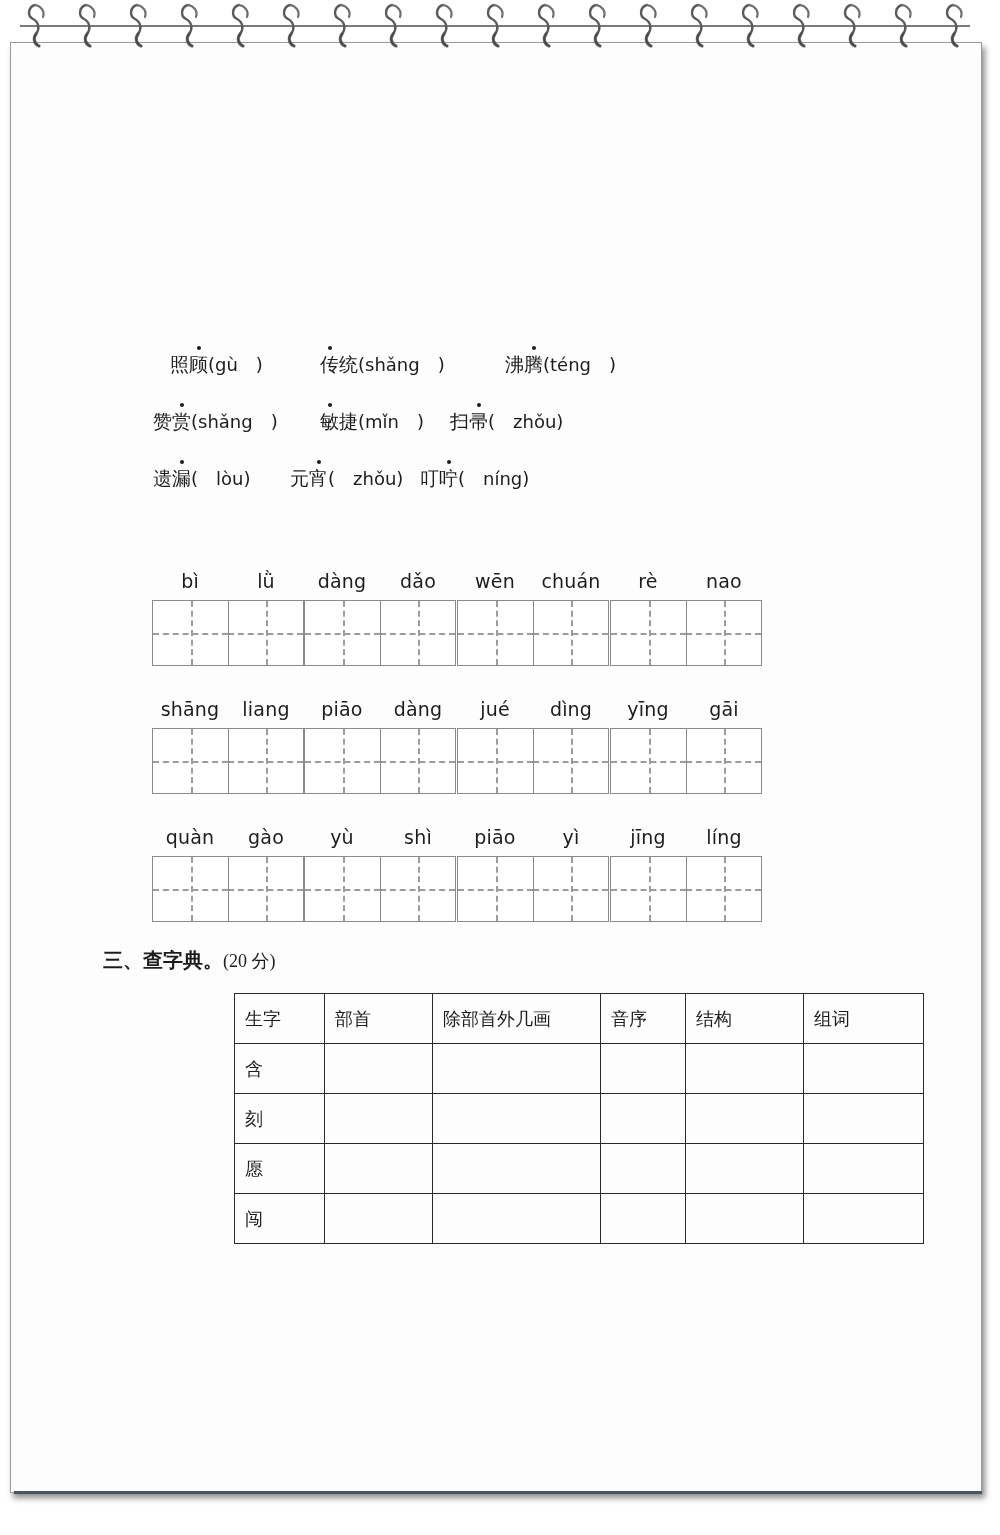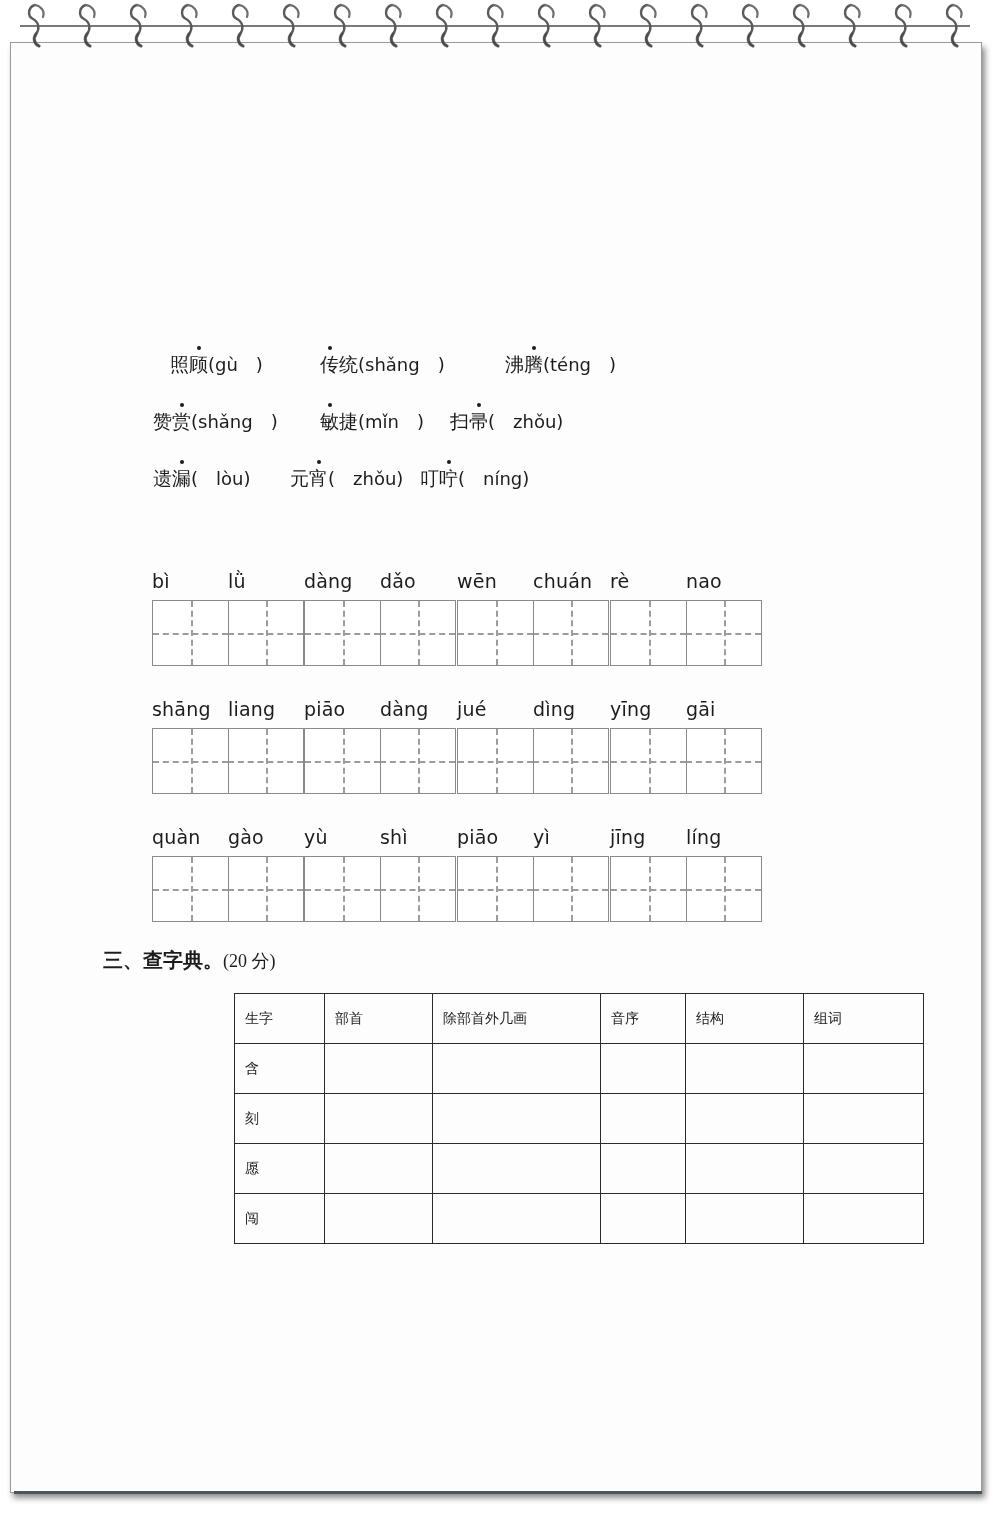--- a/index.html
+++ b/index.html
@@ -132,21 +132,21 @@
   }
   .pinyin-group {
     position: absolute;
     width: 152px;
     height: 28px;
   }
   .pinyin-group span {
     position: absolute;
     top: 0;
     width: 76px;
-    text-align: left;
+    text-align: center;
     font-size: 19px;
     font-family: "DejaVu Sans", sans-serif;
     letter-spacing: 0.2px;
   }
   .pinyin-group span.p1 { left: 0; }
   .pinyin-group span.p2 { left: 76px; }
 
   .grid-row {
     position: absolute;
     left: 0;
@@ -193,21 +193,21 @@
     height: 0;
     border-top: 2px dashed #9c9c9c;
   }
 
   
   #dict-table {
     position: absolute;
     left: 224px;
     top: 951px;
     border-collapse: collapse;
-    font-size: 14px;
+    font-size: 18px;
     font-family: Liberation Sans, sans-serif;
   }
   #dict-table td, #dict-table th {
     border: 1.5px solid #2a2a2a;
     height: 50px;
     padding: 0 10px;
     text-align: left;
     font-weight: normal;
     vertical-align: middle;
     box-sizing: border-box;

